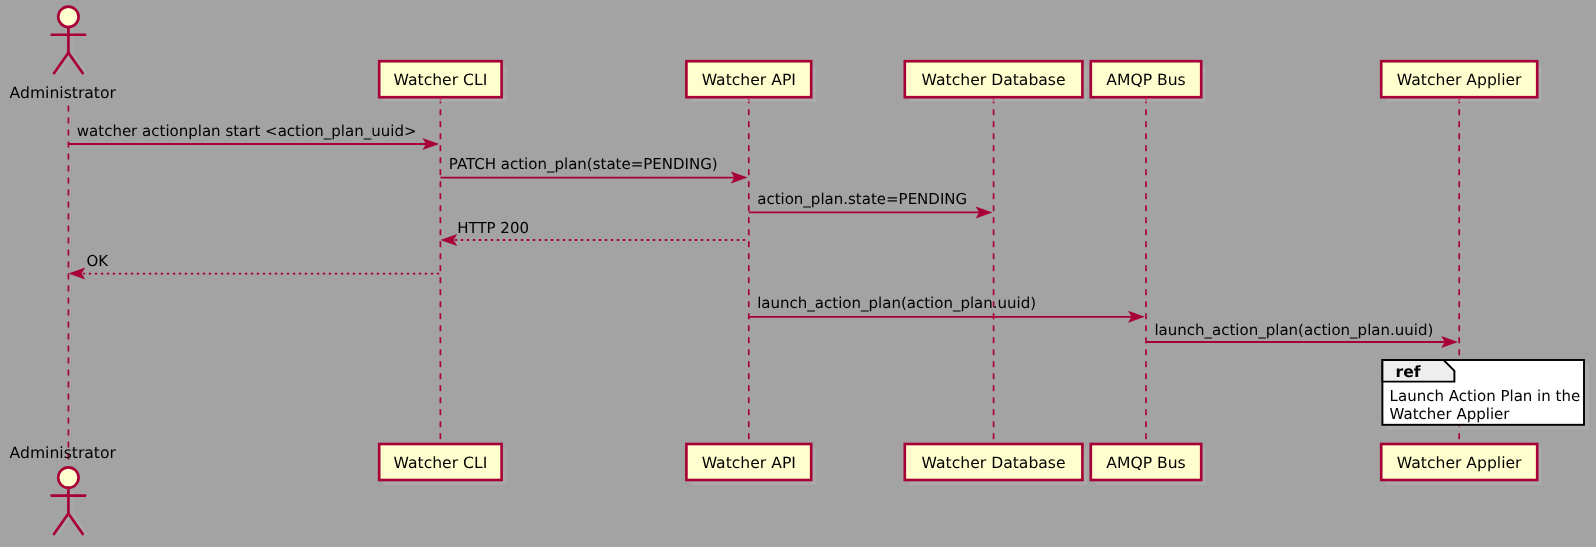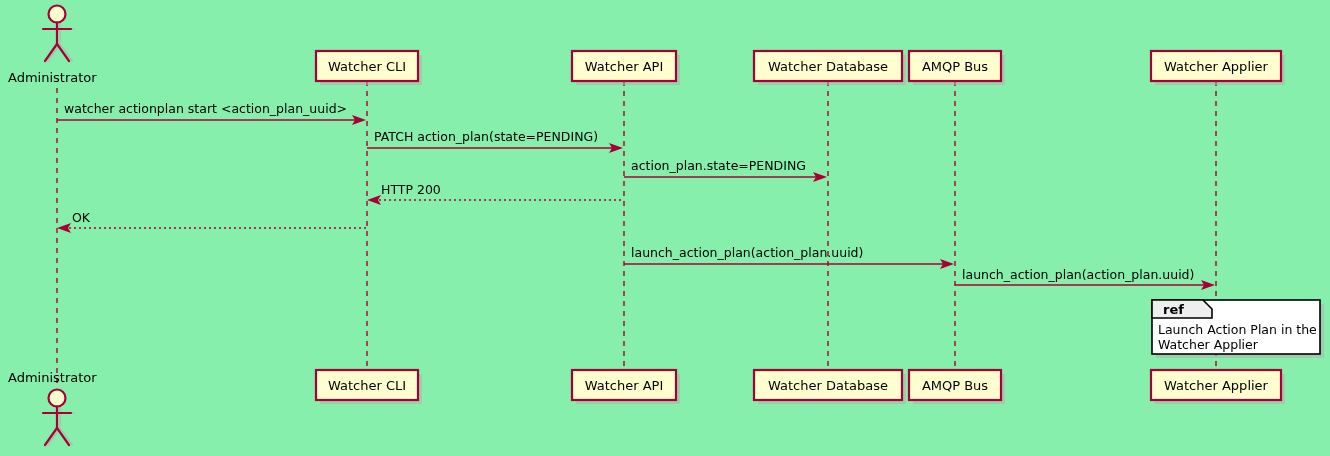--- a/index.html
+++ b/index.html
@@ -8,21 +8,21 @@
     padding: 0;
     background: #FFFFFF;
   }
   body {
     font-family: "DejaVu Sans", sans-serif;
   }
   #diagram-root {
     position: relative;
     width: 1330px;
     height: 456px;
-    background: #86efac;
+    background: #a3a3a3;
     overflow: hidden;
   }
   svg#uml-svg {
     position: absolute;
     top: 0;
     left: 0;
     width: 1330px;
     height: 456px;
     display: block;
   }

